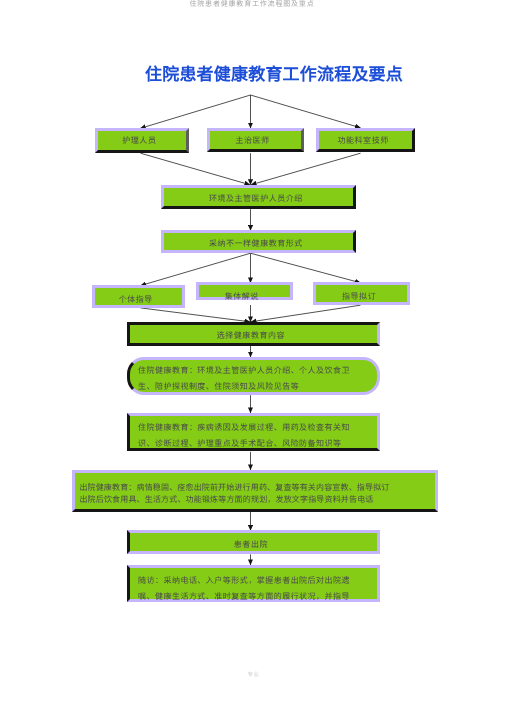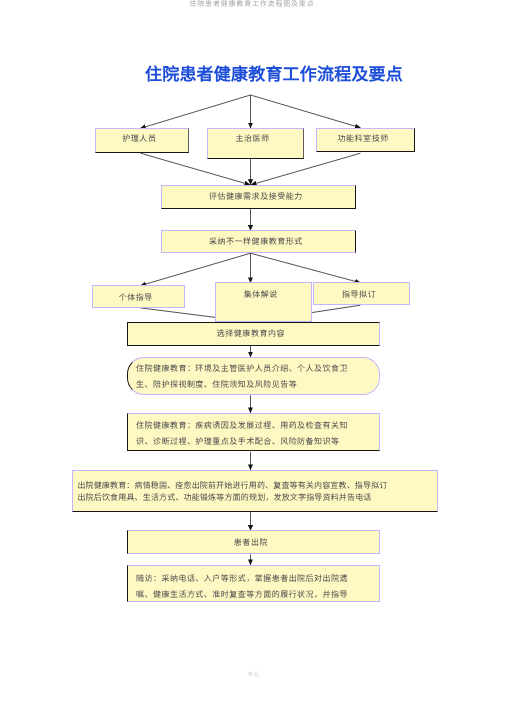--- a/index.html
+++ b/index.html
@@ -8,22 +8,22 @@
          -webkit-font-smoothing:antialiased; text-rendering:geometricPrecision; }
   #page { position:absolute; left:0; top:0; width:505px; height:714px; }
 
   .doc-header { position:absolute; left:189.5px; top:-1px;
                 font-size:7px; letter-spacing:0.81px; color:#a6a6a6; white-space:nowrap; }
   .doc-title  { position:absolute; left:145px; top:60px; text-align:left;
                 font-size:17px; letter-spacing:0.2px; font-weight:bold; color:#1d4ed8; white-space:nowrap; }
   .page-number{ position:absolute; left:247.5px; top:670px;
                 font-size:5.5px; letter-spacing:0.4px; color:#d2d2d2; white-space:nowrap; }
 
-  .node { position:absolute; box-sizing:border-box; background:#fef9c3;
-          border:1px solid #c4b5fd; }
+  .node { position:absolute; box-sizing:border-box; background:#84cc16;
+          border:3px solid #c4b5fd; }
   .bt-d { border-top-color:#151515; }
   .bb-d { border-bottom-color:#151515; }
   .bl-d { border-left-color:#151515; }
   .br-d { border-right-color:#151515; }
   .br-m { border-right-color:#5e5e5e; }
   .node .lbl { position:absolute; left:0; right:0; text-align:center;
                font-size:8px; letter-spacing:0.55px; color:#4a4a4a; white-space:nowrap;
                padding-right:5.2px; }
   .node .ln  { position:absolute; font-size:8px; letter-spacing:0.48px;
                color:#4a4a4a; white-space:nowrap; }
@@ -63,39 +63,39 @@
       <path d="M250.5,395.2 L250.5,413"></path>
       <path d="M250.5,451.8 L250.5,470"></path>
       <path d="M250.5,512 L250.5,530.6"></path>
       <path d="M250.5,554.4 L250.5,565"></path>
     </g>
   </svg>
 
   <div class="node bb-d br-m" style="left:95.2px;top:128.4px;width:93.5px;height:24.2px;">
     <div class="lbl" style="top:4px;">护理人员</div>
   </div>
-  <div class="node bb-d br-m" style="left:206.5px;top:128.2px;width:97.2px;height:31px;">
+  <div class="node bb-d br-m" style="left:206.5px;top:128.2px;width:97.2px;height:24px;">
     <div class="lbl" style="top:4px;">主治医师</div>
   </div>
   <div class="node bb-d br-d" style="left:316.1px;top:128.3px;width:99.2px;height:24.1px;">
     <div class="lbl" style="top:4px;">功能科室技师</div>
   </div>
 
   <div class="node bb-d br-d" style="left:161px;top:185px;width:195px;height:24px;">
-    <div class="lbl" style="top:5px;">评估健康需求及接受能力</div>
+    <div class="lbl" style="top:5px;">环境及主管医护人员介绍</div>
   </div>
 
   <div class="node br-d" style="left:161px;top:230px;width:195px;height:23px;">
     <div class="lbl" style="top:4.8px;">采纳不一样健康教育形式</div>
   </div>
 
   <div class="node" style="left:92.1px;top:285px;width:92.5px;height:22.7px;">
     <div class="lbl" style="top:6px;">个体指导</div>
   </div>
-  <div class="node" style="left:215px;top:282.3px;width:96.8px;height:40px;">
+  <div class="node" style="left:196px;top:282.3px;width:96.8px;height:18px;">
     <div class="lbl" style="top:5.8px;">集体解说</div>
   </div>
   <div class="node" style="left:313.2px;top:282.2px;width:97px;height:22.6px;">
     <div class="lbl" style="top:5.8px;">指导拟订</div>
   </div>
 
   <div class="node bt-d bb-d bl-d" style="left:127px;top:322px;width:253px;height:24px;">
     <div class="lbl" style="top:5px;">选择健康教育内容</div>
   </div>
 

